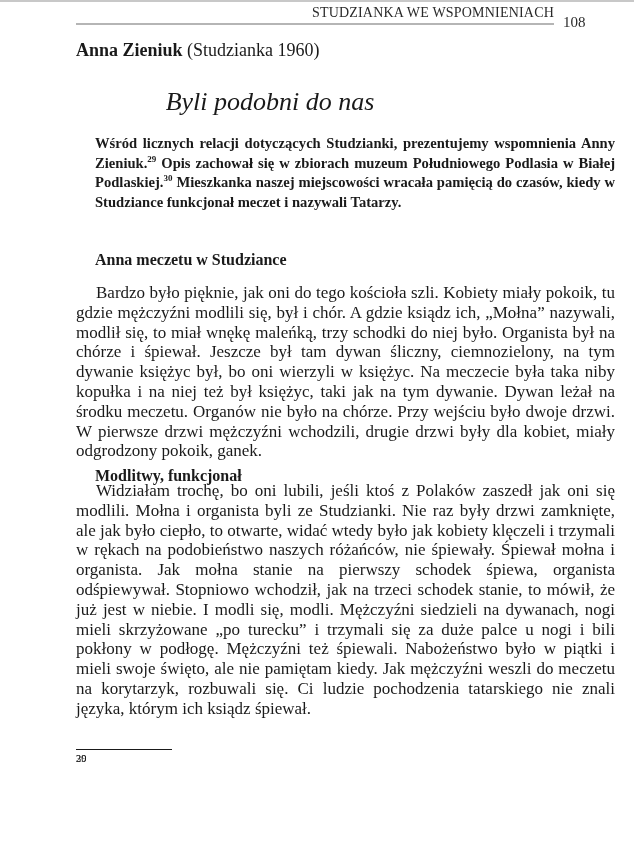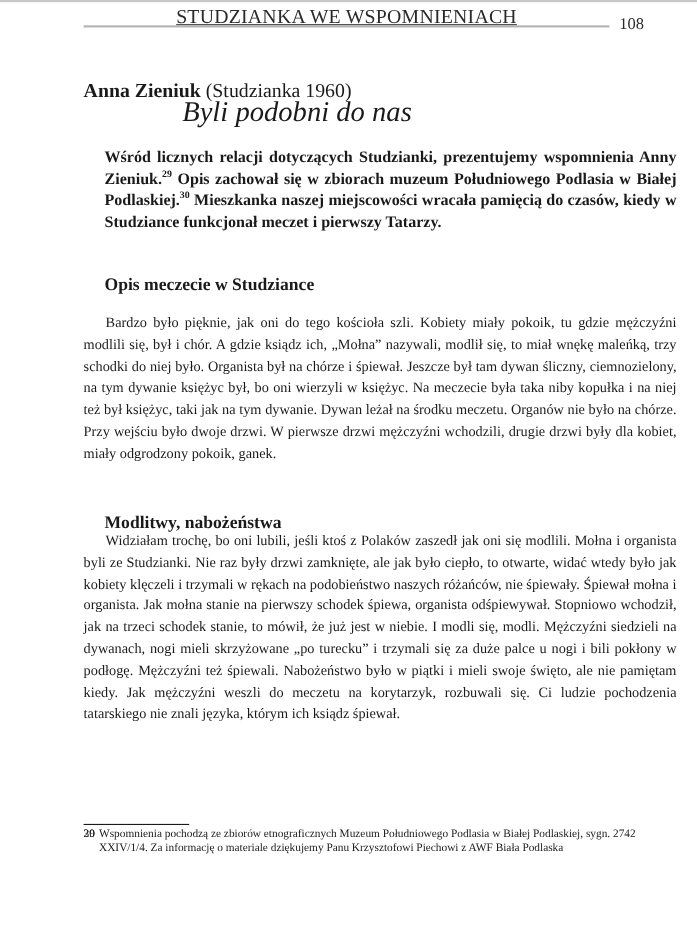--- a/index.html
+++ b/index.html
@@ -17,25 +17,24 @@
     .page {
       position: absolute;
       left: 0; top: 0;
       width: 634px; height: 855px;
     }
     .running-header {
       position: absolute;
       left: 76px;
       top: 3px;
       width: 478px;
-      text-align: center;
-      font-size: 18px;
+      text-align: right;
+      font-size: 14px;
       letter-spacing: 0.2px;
       color: #2a2a2a;
-      text-decoration: underline;
     }
     .header-rule {
       position: absolute;
       left: 76px;
       top: 21px;
       width: 478px;
       height: 0;
       border-top: 2px solid #b5b5b5;
     }
     .page-number {
@@ -44,21 +43,20 @@
       top: 12px;
       font-size: 15px;
       color: #2a2a2a;
     }
     .author-line {
       position: absolute;
       left: 76px;
       top: 38px;
       font-size: 18px;
       color: #1a1a1a;
-      margin-top: 32px;
     }
     .author-line .author-name { font-weight: bold; }
     .article-title {
       position: absolute;
       left: 0;
       width: 540px;
       top: 85px;
       text-align: center;
       font-style: italic;
       font-size: 26px;
@@ -80,21 +78,21 @@
       position: absolute;
       left: 95px;
       font-weight: bold;
       font-size: 16px;
       color: #1a1a1a;
     }
     .body-text {
       position: absolute;
       left: 76px;
       width: 539px;
-      font-size: 13px;
+      font-size: 17px;
       line-height: 19.8px;
       text-align: justify;
       color: #1a1a1a;
     }
     .body-text p { margin: 0; text-indent: 20px; }
     .footnote-rule {
       position: absolute;
       left: 76px;
       top: 747px;
       width: 96px;
@@ -129,36 +127,35 @@
   <div class="header-rule"></div>
   <div class="page-number">108</div>
 
   <div class="author-line">
     <span class="author-name">Anna Zieniuk</span>
     <span>(Studzianka 1960)</span>
   </div>
 
   <div class="article-title">Byli podobni do nas</div>
 
-  <div class="intro"><span>Wśród licznych relacji dotyczących Studzianki, prezentujemy wspomnienia Anny Zieniuk.</span><sup>29</sup><span> Opis zachował się w zbiorach muzeum Południowego Podlasia w Białej Podlaskiej.</span><sup>30</sup><span>  Mieszkanka naszej miejscowości wracała pamięcią do czasów, kiedy w Studziance funkcjonał meczet i pierwszy Tatarzy.</span></div>
+  <div class="intro"><span>Wśród licznych relacji dotyczących Studzianki, prezentujemy wspomnienia Anny Zieniuk.</span><sup>29</sup><span> Opis zachował się w zbiorach muzeum Południowego Podlasia w Białej Podlaskiej.</span><sup>30</sup><span>  Mieszkanka naszej miejscowości wracała pamięcią do czasów, kiedy w Studziance funkcjonał meczet i nazywali Tatarzy.</span></div>
 
-  <div class="section-heading" style="top:249px;">Opis meczecie w Studziance</div>
+  <div class="section-heading" style="top:249px;">Anna meczetu w Studziance</div>
   <div class="body-text" style="top:281px;">
     <p>Bardzo było pięknie, jak oni do tego kościoła szli. Kobiety miały pokoik, tu gdzie mężczyźni modlili się, był i chór. A gdzie ksiądz ich, „Mołna” nazywali, modlił się, to miał wnękę maleńką, trzy schodki do niej było. Organista był na chórze i śpiewał. Jeszcze był tam dywan śliczny, ciemnozielony, na tym dywanie księżyc był, bo oni wierzyli w księżyc. Na meczecie była taka niby kopułka i na niej też był księżyc, taki jak na tym dywanie. Dywan leżał na środku meczetu. Organów nie było na chórze. Przy wejściu było dwoje drzwi. W pierwsze drzwi mężczyźni wchodzili, drugie drzwi były dla kobiet, miały odgrodzony pokoik, ganek.</p>
   </div>
 
-  <div class="section-heading" style="top:465px;">Modlitwy, nabożeństwa</div>
+  <div class="section-heading" style="top:465px;">Modlitwy, funkcjonał</div>
   <div class="body-text" style="top:479px;">
     <p>Widziałam trochę, bo oni lubili, jeśli ktoś z Polaków zaszedł jak oni się modlili. Mołna i organista byli ze Studzianki. Nie raz były drzwi zamknięte, ale jak było ciepło, to otwarte, widać wtedy było jak kobiety klęczeli i trzymali w rękach na podobieństwo naszych różańców, nie śpiewały. Śpiewał mołna i organista. Jak mołna stanie na pierwszy schodek śpiewa, organista odśpiewywał. Stopniowo wchodził, jak na trzeci schodek stanie, to mówił, że już jest w niebie. I modli się, modli. Mężczyźni siedzieli na dywanach, nogi mieli skrzyżowane „po turecku” i trzymali się za duże palce u nogi i bili pokłony w podłogę. Mężczyźni też śpiewali. Nabożeństwo było w piątki i mieli swoje święto, ale nie pamiętam kiedy. Jak mężczyźni weszli do meczetu na korytarzyk, rozbuwali się. Ci ludzie pochodzenia tatarskiego nie znali języka, którym ich ksiądz śpiewał.</p>
   </div>
 
   <div class="footnote-rule"></div>
   <div class="footnotes">
     <div class="footnote">
       <span class="fn-num">29</span>
     </div>
     <div class="footnote">
       <span class="fn-num">30</span>
-      <span>Wspomnienia pochodzą ze zbiorów etnograficznych  Muzeum Południowego Podlasia w Białej Podlaskiej, sygn. 2742 XXIV/1/4. Za informację o materiale dziękujemy Panu Krzysztofowi Piechowi z AWF Biała Podlaska</span>
     </div>
   </div>
 
 </div>
 
 </body></html>

